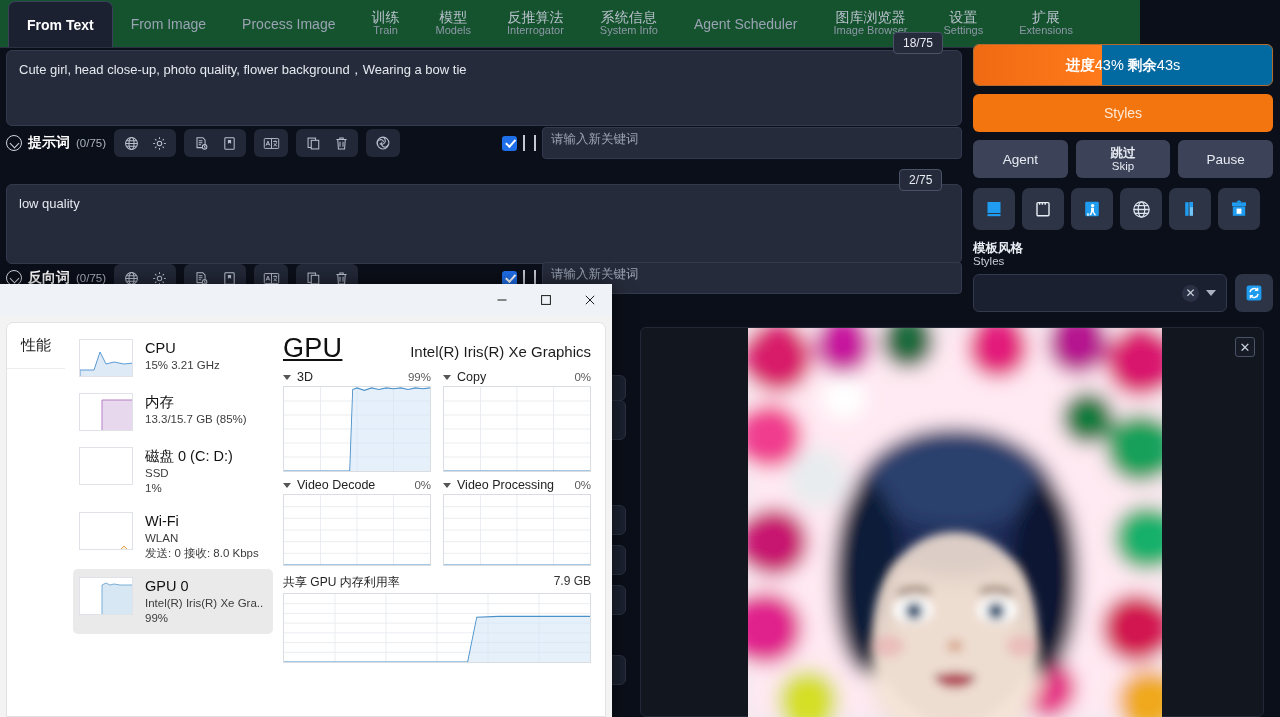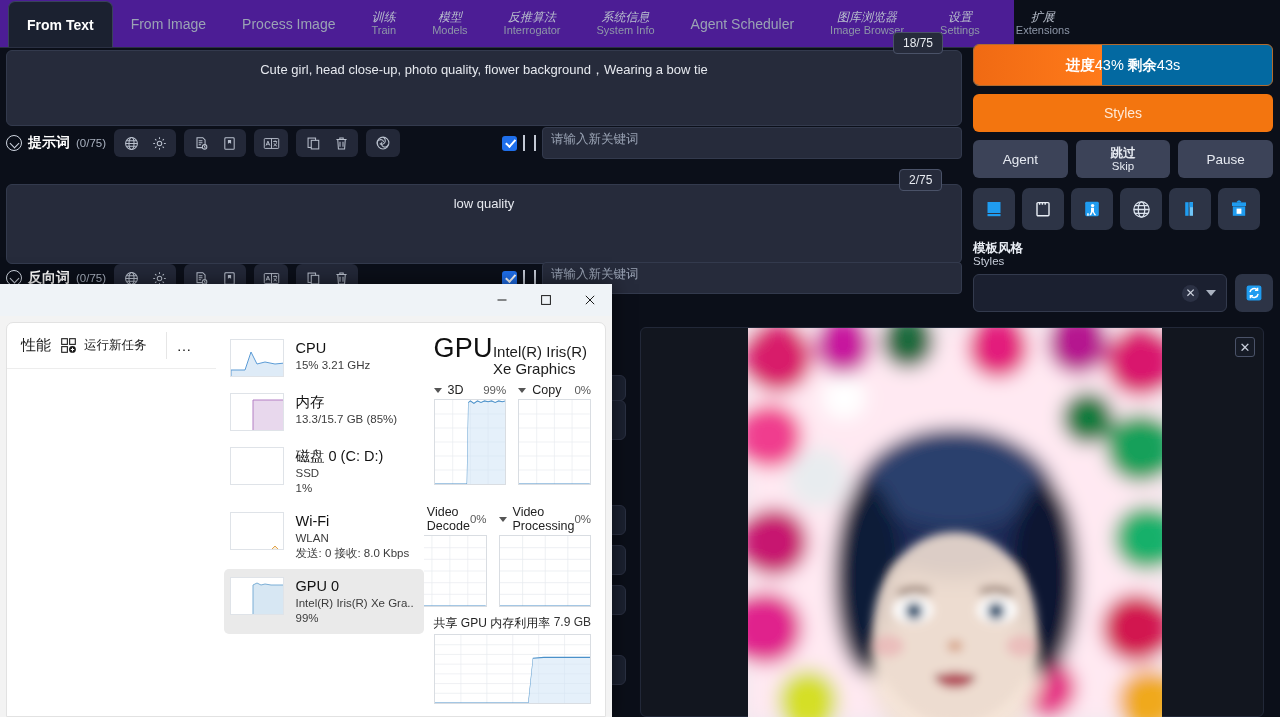--- a/index.html
+++ b/index.html
@@ -9,47 +9,47 @@
     font-family: "Liberation Sans", "DejaVu Sans", sans-serif;
     color: #d6dae3;
   }
   #root { position: relative; width: 1280px; height: 717px; }
 
   
   .webui { position: absolute; inset: 0; background: #0b0f19; }
 
   
   .tabbar {
-    position: absolute; left: 0; top: 0; width: 1014px; height: 48px;
-    background: #4c1d95; border-bottom: 1px solid #2a3042;
+    position: absolute; left: 0; top: 0; width: 1140px; height: 48px;
+    background: #14532d; border-bottom: 1px solid #2a3042;
     display: flex; align-items: flex-end; padding-left: 8px;
   }
   .tab {
     display: flex; flex-direction: column; align-items: center; justify-content: center;
     height: 46px; padding: 0 18px; cursor: pointer;
     color: #9aa3b4; white-space: nowrap;
   }
-  .tab .t-cn { font-size: 12px; line-height: 13px; color: #b9c0cd; font-style: italic; }
+  .tab .t-cn { font-size: 14px; line-height: 13px; color: #b9c0cd; }
   .tab .t-en { font-size: 11px; line-height: 13px; color: #8e97a8; }
   .tab .t-single { font-size: 14px; line-height: 46px; }
   .tab.active {
     background: #1b2130; color: #ffffff;
     border: 1px solid #39425a; border-bottom: none;
     border-radius: 7px 7px 0 0;
   }
   .tab.active .t-single { font-weight: bold; color: #fff; }
 
   
   .promptzone { position: absolute; left: 6px; width: 956px; }
   .ta {
     background: #262b3b; border: 1px solid #333a4d; border-radius: 6px;
     color: #e6e9ef; font-size: 13px; padding: 10px 12px;
     width: 100%; height: 100%; overflow: hidden;
   }
-  .ta .txt { line-height: 17px; text-align: center; }
+  .ta .txt { line-height: 17px; }
 
   .counter {
     position: absolute; background: #262b3b; border: 1px solid #4a5268;
     border-radius: 4px; color: #e8ebf1; font-size: 12px;
     padding: 3px 9px; z-index: 30;
   }
 
   .ctrlrow {
     position: absolute; left: 6px; width: 956px; height: 30px;
     display: flex; align-items: center; gap: 8px;
@@ -215,21 +215,21 @@
   .litem.sel { background: #eaeaea; }
   .thumb {
     width: 54px; height: 38px; background: #fff; border: 1px solid #dfe3e8;
     position: relative; overflow: hidden; flex-shrink: 0;
   }
   .litem .l-name { font-size: 14.5px; color: #121212; line-height: 19px; }
   .litem .l-sub { font-size: 11.5px; color: #3c3c3c; line-height: 15px; }
 
   .tmdetail { flex: 1; padding: 10px 14px 0 10px; overflow: hidden; position: relative; }
   .d-top { display: flex; align-items: baseline; }
-  .d-title { font-size: 27px; font-weight: normal; color: #101010; letter-spacing: .3px; }
+  .d-title { font-size: 27px; font-weight: normal; color: #101010; letter-spacing: .3px; text-decoration: underline; }
   .d-dev { margin-left: auto; font-size: 15px; color: #1c1c1c; }
 
   .gridwrap { margin-top: 6px; }
   .grow { display: flex; gap: 12px; }
   .gcell { flex: 1; }
   .gcap { display: flex; align-items: center; font-size: 12.5px; color: #222; padding-bottom: 2px; }
   .gcap .cv { margin-left: auto; font-size: 11.5px; color: #5a5a5a; }
   .gcap .mini {
     width: 0; height: 0; border-left: 4px solid transparent; border-right: 4px solid transparent;
     border-top: 5px solid #555; margin-right: 6px;
@@ -626,33 +626,20 @@
             <path d="M1.8 1.8l8.4 8.4M10.2 1.8l-8.4 8.4" stroke="#1b1b1b" stroke-width="1"></path>
           </svg>
       </div>
     </div>
 
     <div class="tmbody">
       <div class="tmcontent">
 
         <div class="tmhead">
           <div class="h-title">性能</div>
-          <div class="h-right">
-            <div class="runtask">
-              <svg width="17" height="17" viewBox="0 0 18 18" fill="none" stroke="#1a1a1a" stroke-width="1.15">
-                <rect x="1.8" y="1.8" width="6" height="6"></rect>
-                  <rect x="10.2" y="1.8" width="6" height="6"></rect>
-                  <rect x="1.8" y="10.2" width="6" height="6"></rect>
-                <circle cx="13.2" cy="13.2" r="3.6" fill="#1a1a1a" stroke="none"></circle>
-                <path d="M13.2 11.4v3.6M11.4 13.2h3.6" stroke="#fff" stroke-width="1.1"></path>
-                </svg>
-              <span>运行新任务</span>
-            </div>
-            <div class="dots">…</div>
-          </div>
         </div>
 
         <div class="tminner">
           <div class="tmlist" id="tmlist">
               <div class="litem">
                 <div class="thumb"><svg width="54" height="38" viewBox="0 0 54 38" preserveAspectRatio="none">
                     <path d="M0 30 L14 30 L20 12 L26 24 L34 22 L44 24 L54 23 L54 38 L0 38 Z" fill="#5b9bd5" fill-opacity="0.20" stroke="#5b9bd5" stroke-width="1"></path>
                   </svg></div>
                 <div>
                   <div class="l-name">CPU</div>
@@ -740,21 +727,21 @@
                         <path d="M0 14.333333333333334H178" stroke="#e7ebef" stroke-width="1"></path>
                         <path d="M0 28.666666666666668H178" stroke="#e7ebef" stroke-width="1"></path>
                         <path d="M0 43H178" stroke="#e7ebef" stroke-width="1"></path>
                         <path d="M0 57.333333333333336H178" stroke="#e7ebef" stroke-width="1"></path>
                         <path d="M0 71.66666666666667H178" stroke="#e7ebef" stroke-width="1"></path>
                         <path d="M0.0 86.0L44.5 86.0L89.0 86.0L133.5 86.0L178.0 86.0L178 86L0 86Z" fill="#cfe3f5" fill-opacity="0.55"></path>
                         <path d="M0.0 86.0L44.5 86.0L89.0 86.0L133.5 86.0L178.0 86.0" fill="none" stroke="#4a90c9" stroke-width="1.1"></path>
                       </svg></div>
                   </div>
                 </div>
-                <div class="grow" style="margin-top: 20px; justify-content: flex-end;">
+                <div class="grow" style="margin-top: 6px; justify-content: flex-end;">
                   <div class="gcell">
                     <div class="gcap">
                       <span class="mini"></span>
                       <span>Video Decode</span>
                       <span class="cv">0%</span>
                     </div>
                     <div class="gchart tall"><svg width="100%" height="100%" viewBox="0 0 178 72" preserveAspectRatio="none">
                         <path d="M44.5 0V72" stroke="#e7ebef" stroke-width="1"></path>
                         <path d="M89 0V72" stroke="#e7ebef" stroke-width="1"></path>
                         <path d="M133.5 0V72" stroke="#e7ebef" stroke-width="1"></path>

